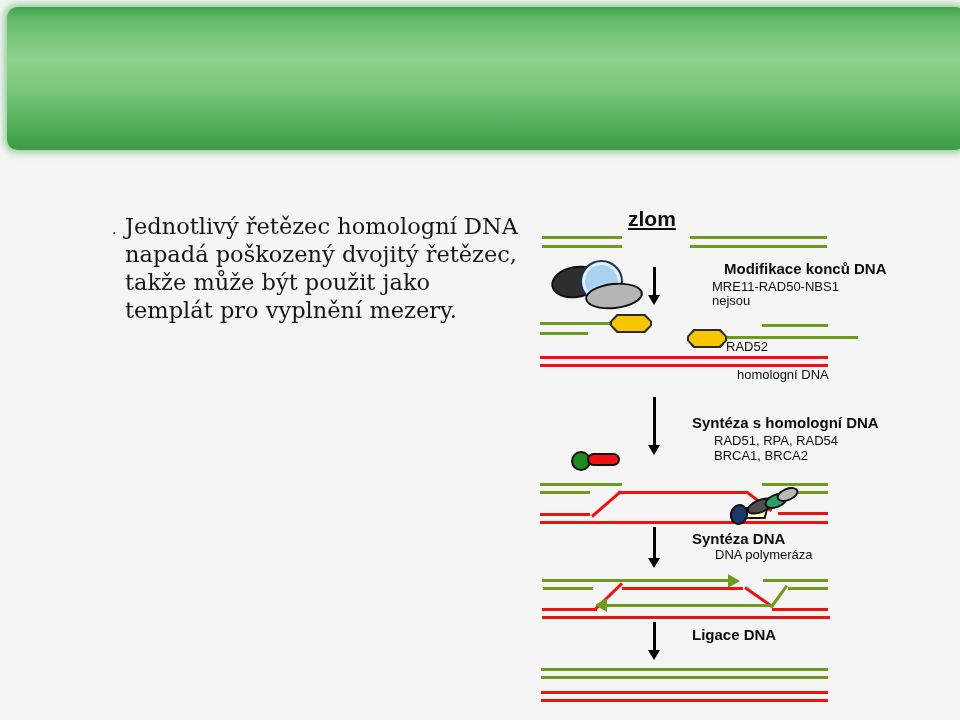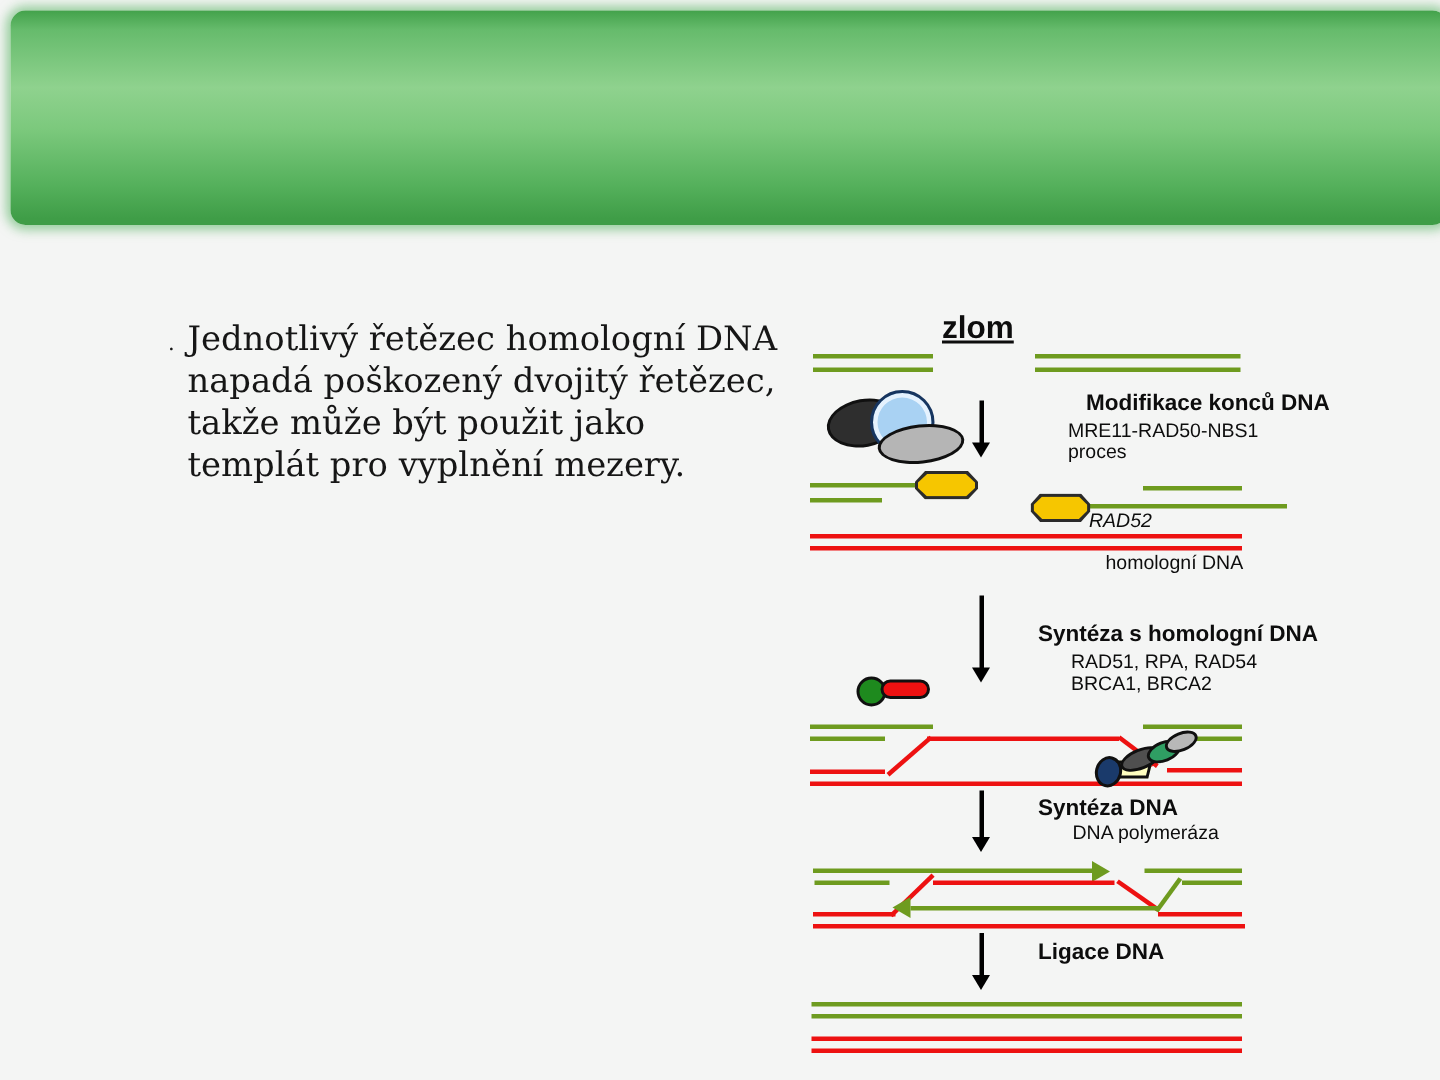--- a/index.html
+++ b/index.html
@@ -84,35 +84,35 @@
     <div class="ell" style="left:551px;top:266px;width:50px;height:32px;background:#2e2e2e;transform:rotate(-10deg);"></div>
     <div class="ell" style="left:580px;top:260px;width:43px;height:43px;background:#a9d2f3;border-color:#17355f;box-shadow:inset 0 0 0 3px rgba(240,248,255,.85);"></div>
     <div class="ell" style="left:585px;top:283px;width:58px;height:26px;background:#b5b5b5;transform:rotate(-6deg);"></div>
 
     <div class="varrow" style="left:648px;top:267px;height:38px;">
         <i class="shaft"></i>
         <i class="vhead"></i>
       </div>
     <div class="dtitle" style="left:692px;top:260px;margin-left:32px;">Modifikace konců DNA</div>
     <div class="dlabel" style="left:712px;top:279px;">MRE11-RAD50-NBS1</div>
-    <div class="dlabel" style="left:712px;top:293px;">proces</div>
+    <div class="dlabel" style="left:712px;top:293px;">nejsou</div>
 
     <div class="gl" style="left:540px;top:322px;width:72px;"></div>
     <div class="gl" style="left:540px;top:332px;width:48px;"></div>
     <div class="oct" style="left:610px;top:314px;width:42px;height:19px;">
         <i class="o1"></i>
         <i class="o2"></i>
       </div>
     <div class="gl" style="left:726px;top:336px;width:132px;"></div>
     <div class="gl" style="left:762px;top:324px;width:66px;"></div>
     <div class="oct" style="left:687px;top:329px;width:40px;height:19px;">
         <i class="o1"></i>
         <i class="o2"></i>
       </div>
-    <div class="dlabel" style="left:726px;top:339px;font-style:italic;">RAD52</div>
+    <div class="dlabel" style="left:726px;top:339px;">RAD52</div>
 
     <div class="rl" style="left:540px;top:356px;width:288px;"></div>
     <div class="rl" style="left:540px;top:364px;width:288px;"></div>
     <div class="dlabel" style="left:737px;top:367px;">homologní DNA</div>
 
     <div class="varrow" style="left:648px;top:397px;height:58px;">
         <i class="shaft"></i>
         <i class="vhead"></i>
       </div>
     <div class="dtitle" style="left:692px;top:414px;">Syntéza s homologní DNA</div>

